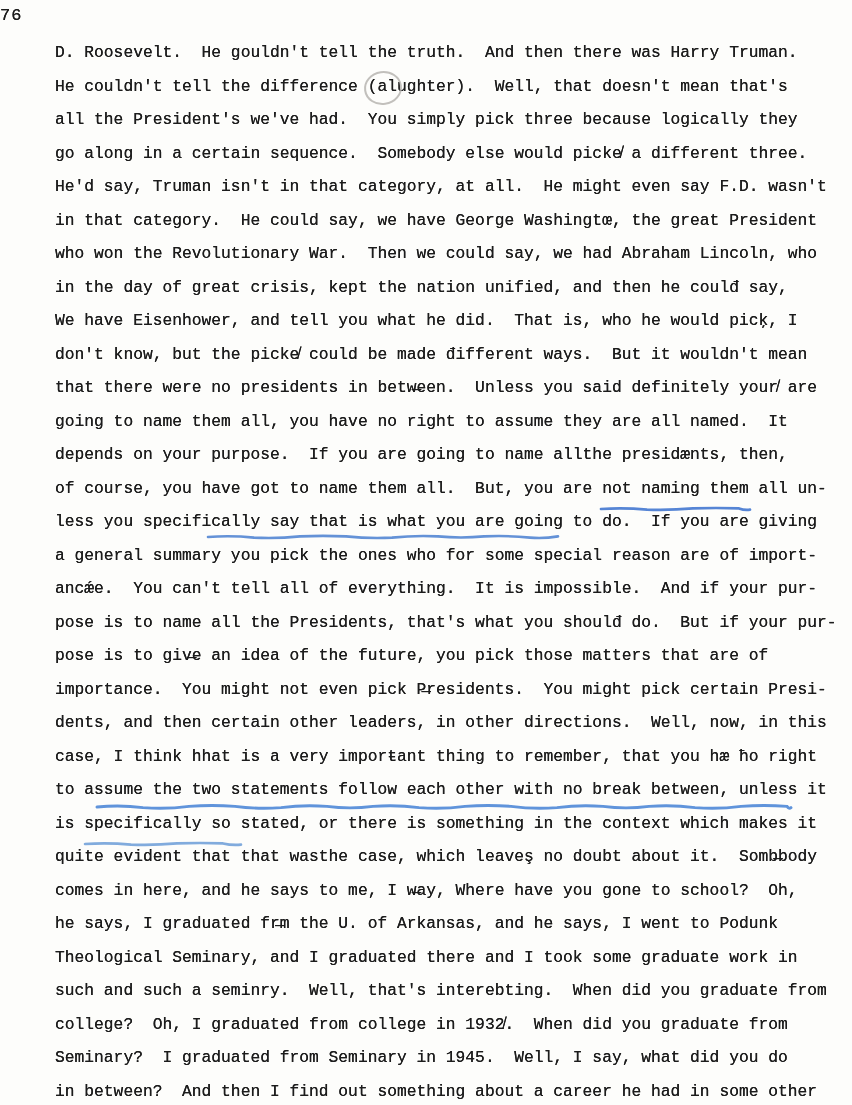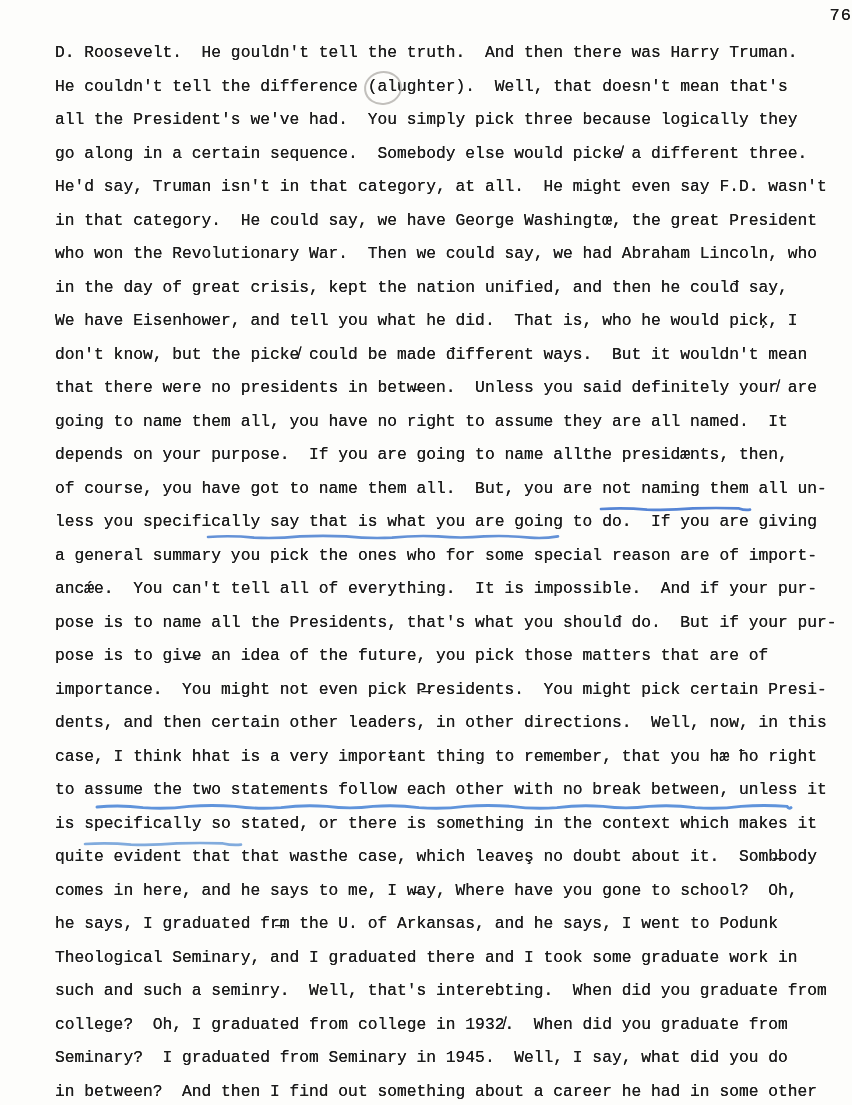--- a/index.html
+++ b/index.html
@@ -7,21 +7,21 @@
     position:relative;
     width:852px;height:1105px;
     margin:0 auto;
     background:#fdfdfb;
     font-family:"Liberation Mono","DejaVu Sans Mono",monospace;
     color:#1c1c1c;
     overflow:hidden;
   }
   .page-number{
     position:absolute;top:6px;left:0;width:100%;
-    text-align:right;
+    text-align:left;
     font-size:17px;
     letter-spacing:1px;
     text-shadow:0 0 0.4px currentColor;
   }
   .body-text{
     position:absolute;top:36px;left:55px;right:10px;
     font-size:16.3px;
     line-height:33.5px;
     white-space:pre;
     text-shadow:0 0 0.45px currentColor;

